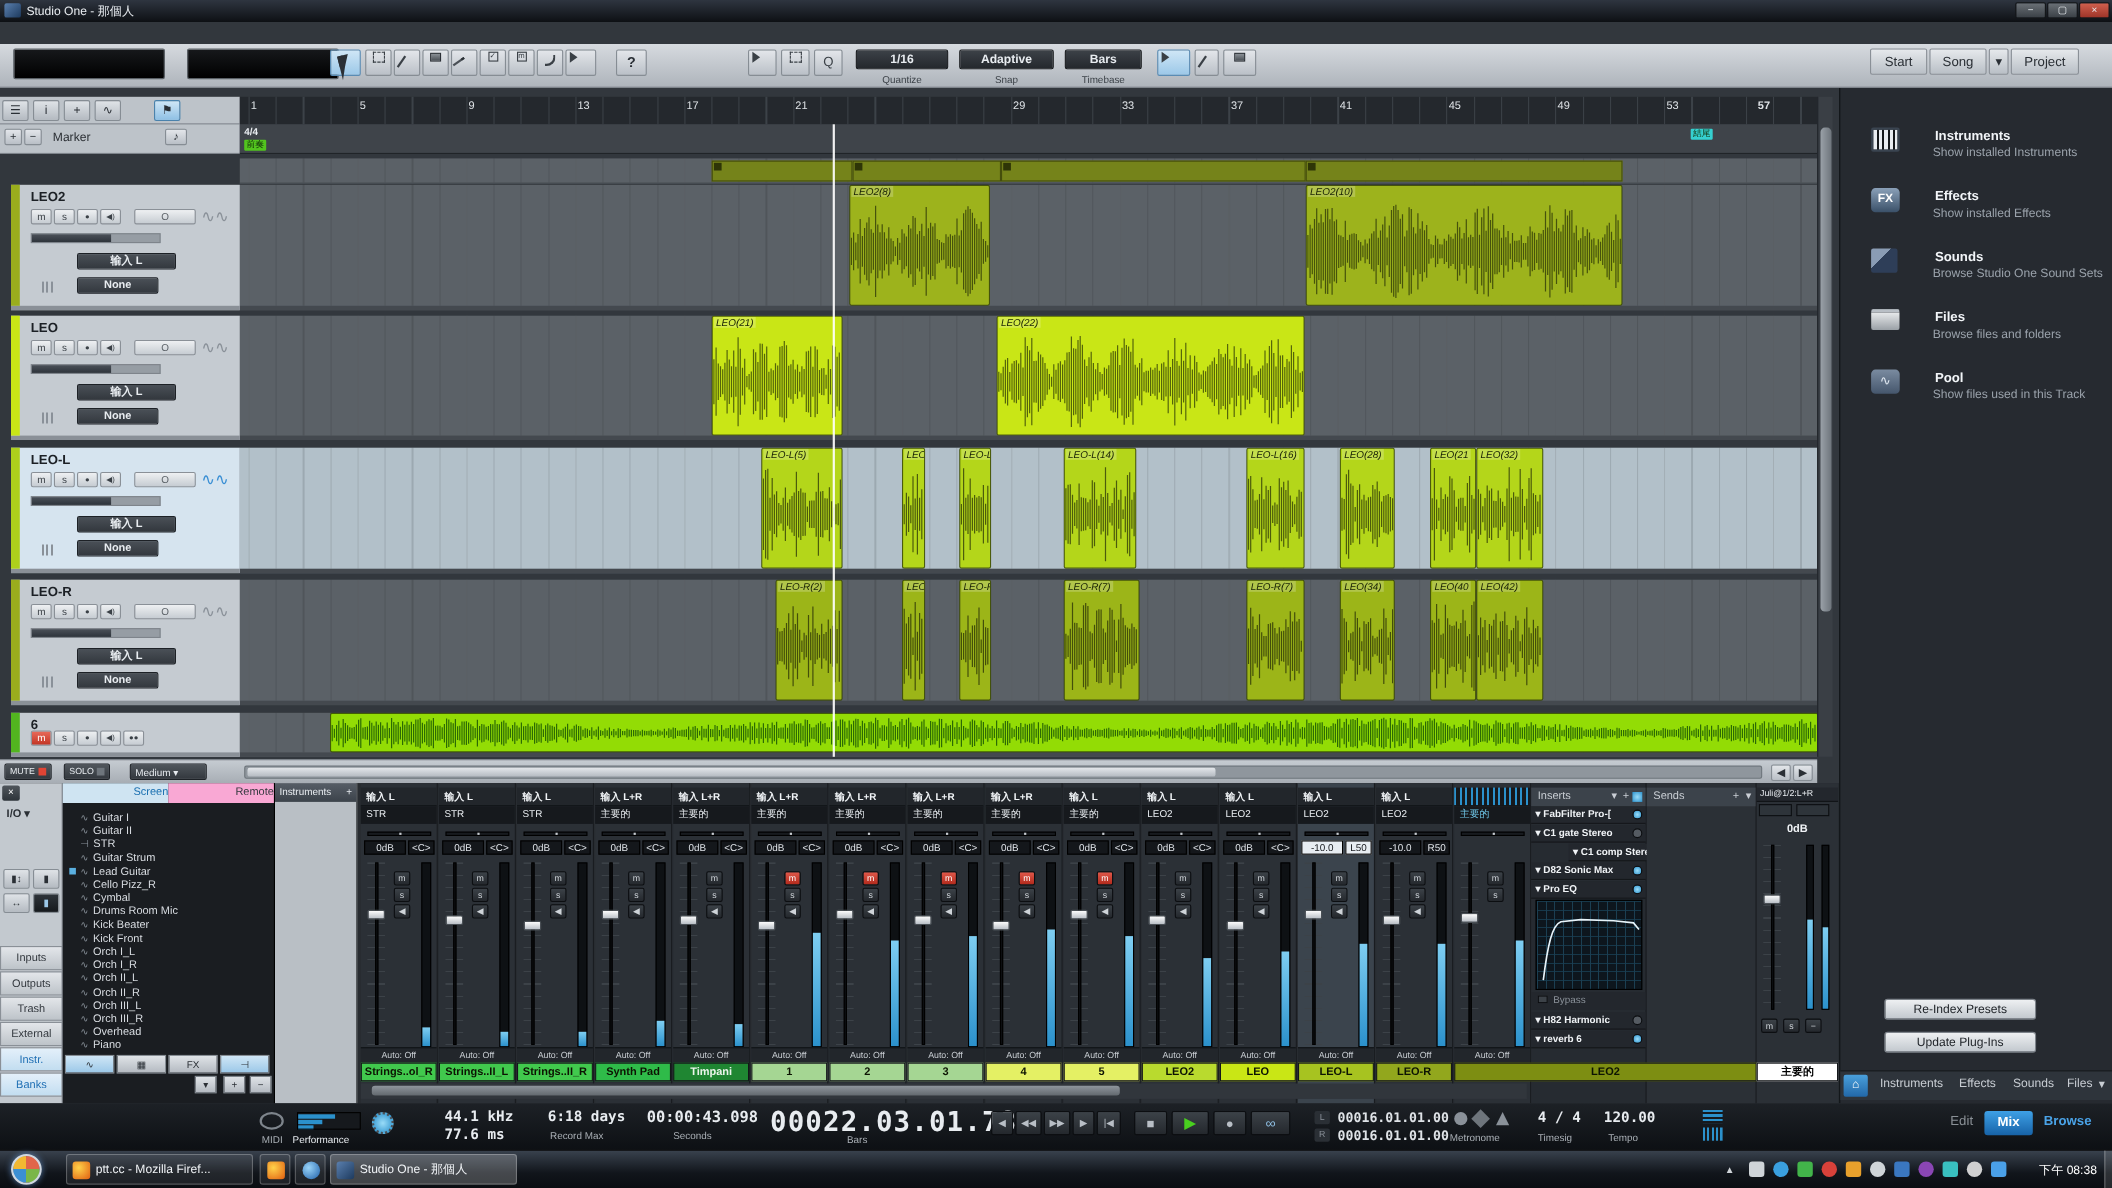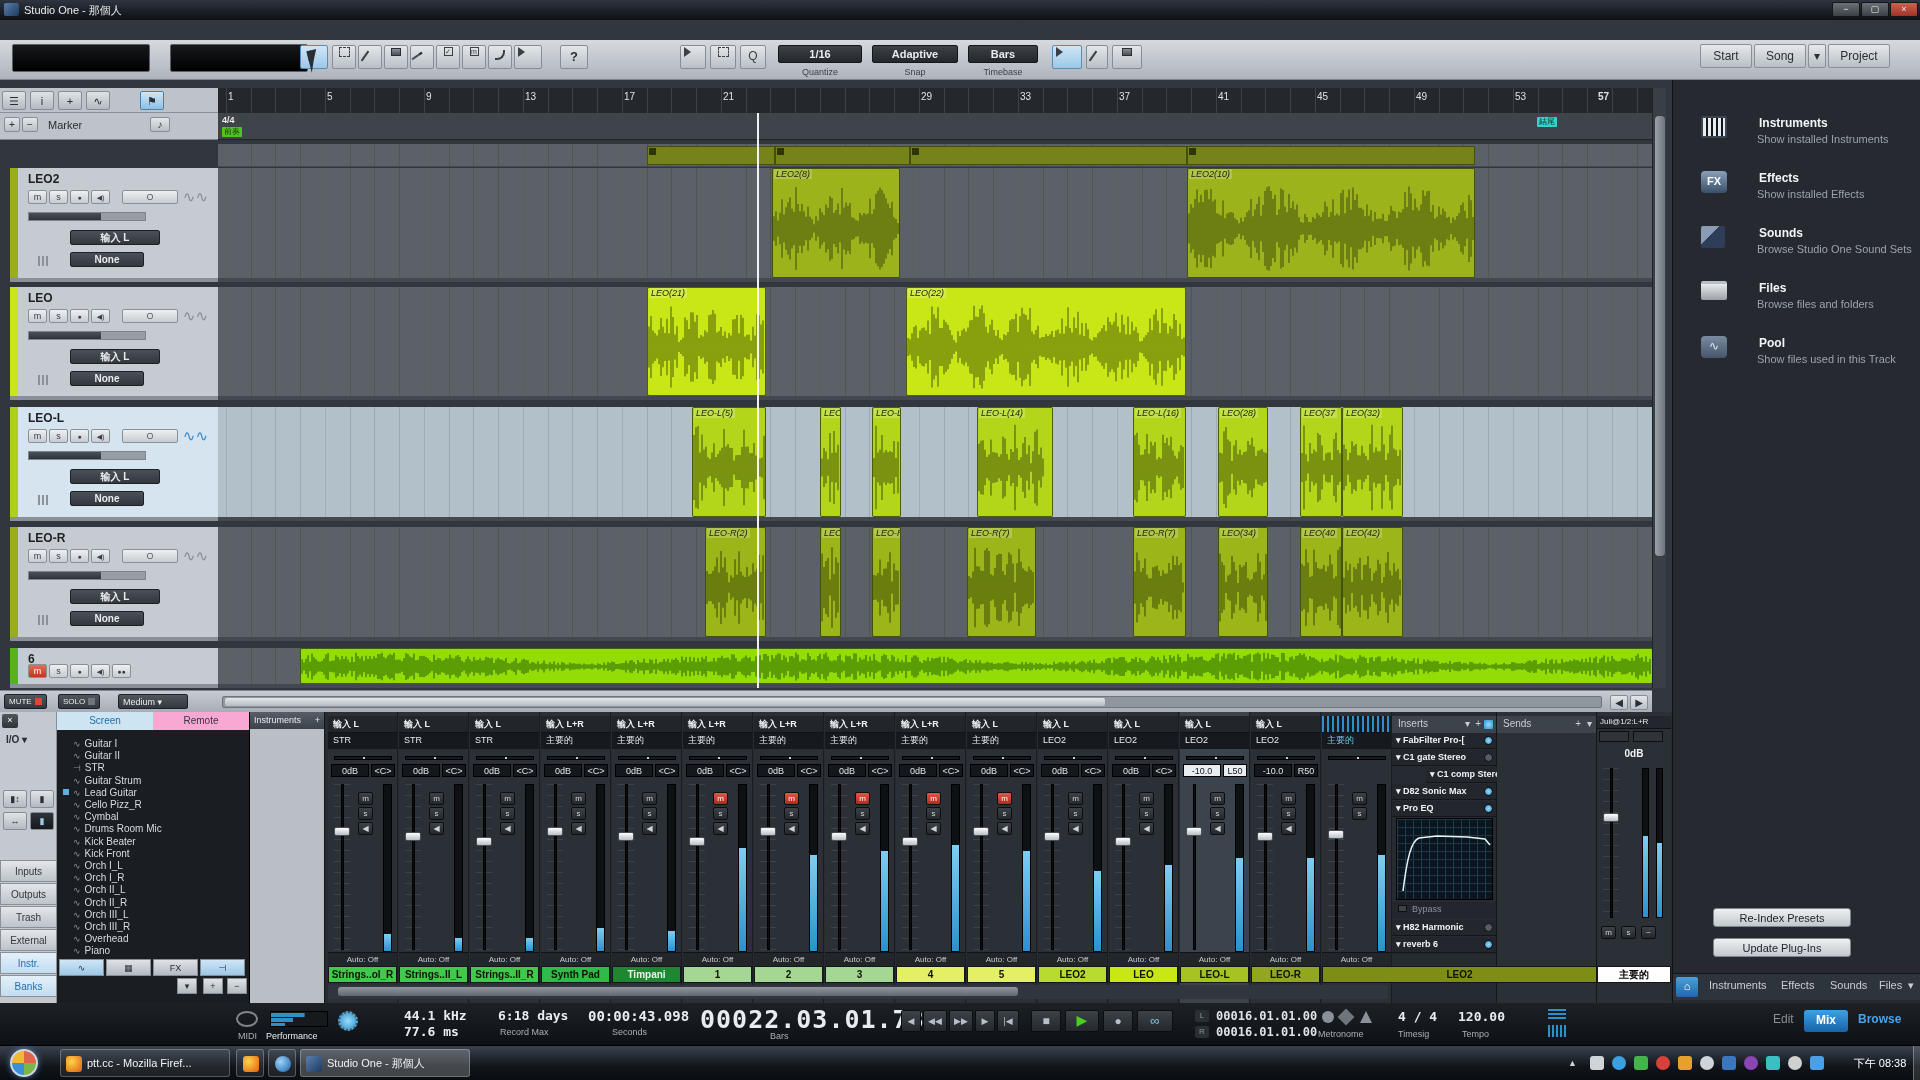--- a/index.html
+++ b/index.html
@@ -74,21 +74,21 @@
   .hscroll i{position:absolute;left:2px;top:1px;width:880px;height:8px;background:linear-gradient(#e3e6ea,#b4bac1);border-radius:2px;}
   
   .mixer{left:0;top:712px;width:1672px;height:291px;background:#282c31;}
   .mxl{position:absolute;left:0;top:0;width:57px;height:291px;background:#c3c9cf;border-right:1px solid #8a9097;}
   .mxl .xb{position:absolute;left:2px;top:2px;width:16px;height:14px;background:linear-gradient(#50565c,#2e343a);color:#fff;font-size:9px;text-align:center;line-height:13px;border-radius:2px;}
   .mxl .io{position:absolute;left:6px;top:22px;font-size:10px;color:#2a2f35;font-weight:bold;}
   .mxtab{position:absolute;left:0;width:57px;height:22px;background:linear-gradient(#e3e6ea,#bdc3c9);border:1px solid #8a9097;font-size:10px;color:#33383e;text-align:center;line-height:21px;}
   .mxtab.blue{color:#1f6fb4;background:linear-gradient(#e4f0fa,#c2ddf0);}
   .fadico{position:absolute;width:24px;height:18px;background:linear-gradient(#dfe3e7,#b4bac1);border:1px solid #868d94;border-radius:2px;font-size:9px;text-align:center;line-height:17px;color:#2a2f35;}
   .browser{position:absolute;left:57px;top:0;width:193px;height:291px;background:#1a1d21;border-right:1px solid #000;}
-  .btab{position:absolute;top:0;height:18px;width:96px;font-size:10px;text-align:center;line-height:17px;}
+  .btab{position:absolute;top:0;height:18px;width:96px;font-size:10px;text-align:right;line-height:17px;}
   .btab.on{background:#cfe4f2;color:#1a6fb0;}
   .btab.off{background:#f9a8d4;color:#33383e;}
   .bitem{position:absolute;left:16px;font-size:10px;color:#d8dce1;white-space:nowrap;}
   .bitem s{text-decoration:none;color:#8a929b;margin-right:4px;font-size:9px;}
   .bmark{position:absolute;left:6px;width:6px;height:6px;background:#5ab0e0;}
   .bico{position:absolute;top:247px;width:45px;height:17px;background:linear-gradient(#dfe3e7,#b4bac1);border:1px solid #868d94;font-size:9px;color:#2a2f35;text-align:center;line-height:16px;}
   .bico.blue{background:linear-gradient(#cfe6f6,#9cc8e8);}
   .brow2{position:absolute;top:266px;height:16px;width:20px;background:linear-gradient(#dfe3e7,#b4bac1);border:1px solid #868d94;font-size:9px;text-align:center;line-height:15px;color:#2a2f35;}
   .instpanel{position:absolute;left:250px;top:0;width:75px;height:291px;background:#b9bfc5;border-right:1px solid #14171a;}
   .instpanel .ph{position:absolute;left:0;top:0;width:100%;height:17px;background:linear-gradient(#565d66,#3c434b);color:#e8ecf0;font-size:9px;line-height:16px;padding-left:4px;}
@@ -348,40 +348,40 @@
           <div class="wave" style="color: rgb(76, 92, 12);"><svg width="19" height="95">
               <path d="M1 38.4V56.6M3 28.0V67.0M5 31.4V63.6M7 39.3V55.7M9 13.0V82.0M11 33.1V61.9M13 10.9V84.1M15 32.4V62.6M17 24.7V70.3" stroke="currentColor" stroke-width="1.1" fill="none"></path>
             </svg></div>
         </div>
         <div class="clip" style="left: 654px; width: 29px; background: rgb(180, 214, 26);">
           <div class="lbl">LEO-L</div>
           <div class="wave" style="color: rgb(76, 92, 12);"><svg width="27" height="95">
               <path d="M1 38.1V56.9M3 5.7V89.3M5 32.6V62.4M7 29.6V65.4M9 15.0V80.0M11 32.6V62.4M13 30.1V64.9M15 32.2V62.8M17 31.0V64.0M19 32.1V62.9M21 20.9V74.1M23 37.9V57.1M25 21.7V73.3" stroke="currentColor" stroke-width="1.1" fill="none"></path>
             </svg></div>
         </div>
-        <div class="clip" style="left: 749px; width: 76px; background: rgb(180, 214, 26); margin-left: 10px;">
+        <div class="clip" style="left: 749px; width: 66px; background: rgb(180, 214, 26);">
           <div class="lbl">LEO-L(14)</div>
           <div class="wave" style="color: rgb(76, 92, 12);"><svg width="67" height="95">
               <path d="M1 23.8V71.2M3 20.7V74.3M5 20.3V74.7M7 29.8V65.2M9 36.9V58.1M11 34.5V60.5M13 19.6V75.4M15 32.0V63.0M17 32.6V62.4M19 32.9V62.1M21 36.7V58.3M23 34.2V60.8M25 16.5V78.5M27 18.4V76.6M29 34.0V61.0M31 39.8V55.2M33 29.1V65.9M35 31.9V63.1M37 4.7V90.3M39 28.2V66.8M41 39.9V55.1M43 37.3V57.7M45 23.3V71.7M47 16.9V78.1M49 34.3V60.7M51 25.3V69.7M53 43.2V51.8M55 31.2V63.8M57 11.8V83.2M59 9.4V85.6M61 34.4V60.6M63 27.5V67.5M65 38.4V56.6" stroke="currentColor" stroke-width="1.1" fill="none"></path>
             </svg></div>
         </div>
         <div class="clip" style="left: 915px; width: 53px; background: rgb(180, 214, 26);">
           <div class="lbl">LEO-L(16)</div>
           <div class="wave" style="color: rgb(76, 92, 12);"><svg width="51" height="95">
               <path d="M1 15.2V79.8M3 12.7V82.3M5 24.8V70.2M7 35.1V59.9M9 34.4V60.6M11 29.2V65.8M13 13.9V81.1M15 33.8V61.2M17 21.7V73.3M19 25.5V69.5M21 21.9V73.1M23 39.5V55.5M25 36.9V58.1M27 38.6V56.4M29 14.7V80.3M31 22.9V72.1M33 17.9V77.1M35 25.5V69.5M37 16.8V78.2M39 30.5V64.5M41 35.8V59.2M43 38.5V56.5M45 31.6V63.4M47 25.2V69.8M49 27.0V68.0" stroke="currentColor" stroke-width="1.1" fill="none"></path>
             </svg></div>
         </div>
         <div class="clip" style="left: 1000px; width: 50px; background: rgb(180, 214, 26);">
           <div class="lbl">LEO(28)</div>
           <div class="wave" style="color: rgb(76, 92, 12);"><svg width="48" height="95">
               <path d="M1 32.4V62.6M3 33.6V61.4M5 11.2V83.8M7 7.0V88.0M9 19.5V75.5M11 21.5V73.5M13 41.0V54.0M15 25.5V69.5M17 20.2V74.8M19 34.2V60.8M21 29.8V65.2M23 35.0V60.0M25 32.0V63.0M27 31.6V63.4M29 20.9V74.1M31 24.8V70.2M33 17.8V77.2M35 26.5V68.5M37 35.8V59.2M39 30.8V64.2M41 30.3V64.7M43 29.0V66.0M45 31.9V63.1M47 32.9V62.1" stroke="currentColor" stroke-width="1.1" fill="none"></path>
             </svg></div>
         </div>
         <div class="clip" style="left: 1082px; width: 42px; background: rgb(180, 214, 26);">
-          <div class="lbl">LEO(37</div>
+          <div class="lbl">LEO(21</div>
           <div class="wave" style="color: rgb(76, 92, 12);"><svg width="40" height="95">
               <path d="M1 33.0V62.0M3 5.5V89.5M5 34.2V60.8M7 41.5V53.5M9 23.1V71.9M11 33.6V61.4M13 29.4V65.6M15 31.7V63.3M17 13.0V82.0M19 14.9V80.1M21 25.6V69.4M23 40.6V54.4M25 33.4V61.6M27 32.4V62.6M29 32.4V62.6M31 39.9V55.1M33 19.0V76.0M35 12.8V82.2M37 30.1V64.9M39 33.3V61.7" stroke="currentColor" stroke-width="1.1" fill="none"></path>
             </svg></div>
         </div>
         <div class="clip" style="left: 1124px; width: 61px; background: rgb(180, 214, 26);">
           <div class="lbl">LEO(32)</div>
           <div class="wave" style="color: rgb(76, 92, 12);"><svg width="59" height="95">
               <path d="M1 24.8V70.2M3 28.9V66.1M5 40.3V54.7M7 32.8V62.2M9 21.3V73.7M11 25.8V69.2M13 24.1V70.9M15 35.3V59.7M17 35.5V59.5M19 25.8V69.2M21 33.0V62.0M23 36.1V58.9M25 39.9V55.1M27 24.1V70.9M29 4.8V90.2M31 32.5V62.5M33 27.6V67.4M35 31.3V63.7M37 31.5V63.5M39 6.3V88.7M41 24.6V70.4M43 40.0V55.0M45 33.3V61.7M47 14.5V80.5M49 5.6V89.4M51 28.5V66.5M53 29.9V65.1M55 35.9V59.1M57 29.8V65.2" stroke="currentColor" stroke-width="1.1" fill="none"></path>
             </svg></div>
         </div>

